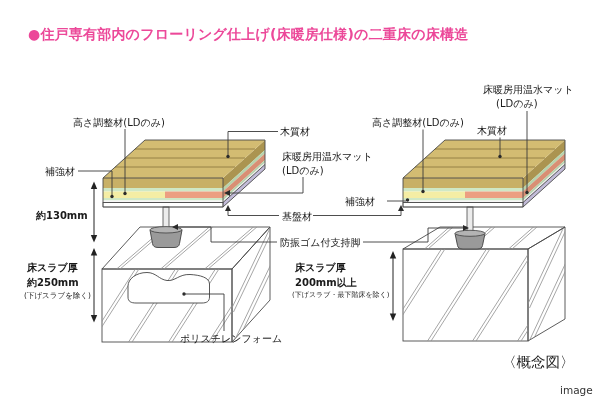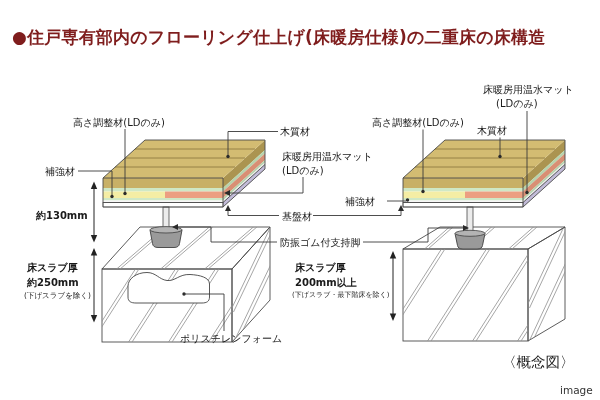--- a/index.html
+++ b/index.html
@@ -3,22 +3,22 @@
 <meta charset="utf-8">
 <style>
   html,body{margin:0;padding:0;}
   body{
     width:600px;height:400px;position:relative;overflow:hidden;
     background:#ffffff;
     font-family:"DejaVu Sans","Liberation Sans",sans-serif;
     -webkit-font-smoothing:antialiased;
   }
   .title{
-    position:absolute;left:12px;top:26px;
-    font-size:17px;font-weight:bold;color:#7f1d1d;
+    position:absolute;left:28px;top:26px;
+    font-size:14px;font-weight:bold;color:#ec4899;
     letter-spacing:0.2px;white-space:nowrap;
   }
   svg{position:absolute;left:0;top:0;}
   svg text{
     font-family:"DejaVu Sans","Liberation Sans",sans-serif;
     fill:#1a1a1a;
   }
   .lbl{font-size:10px;}
   .lbl-b{font-size:10px;font-weight:bold;}
   .lbl-s{font-size:7.5px;}

